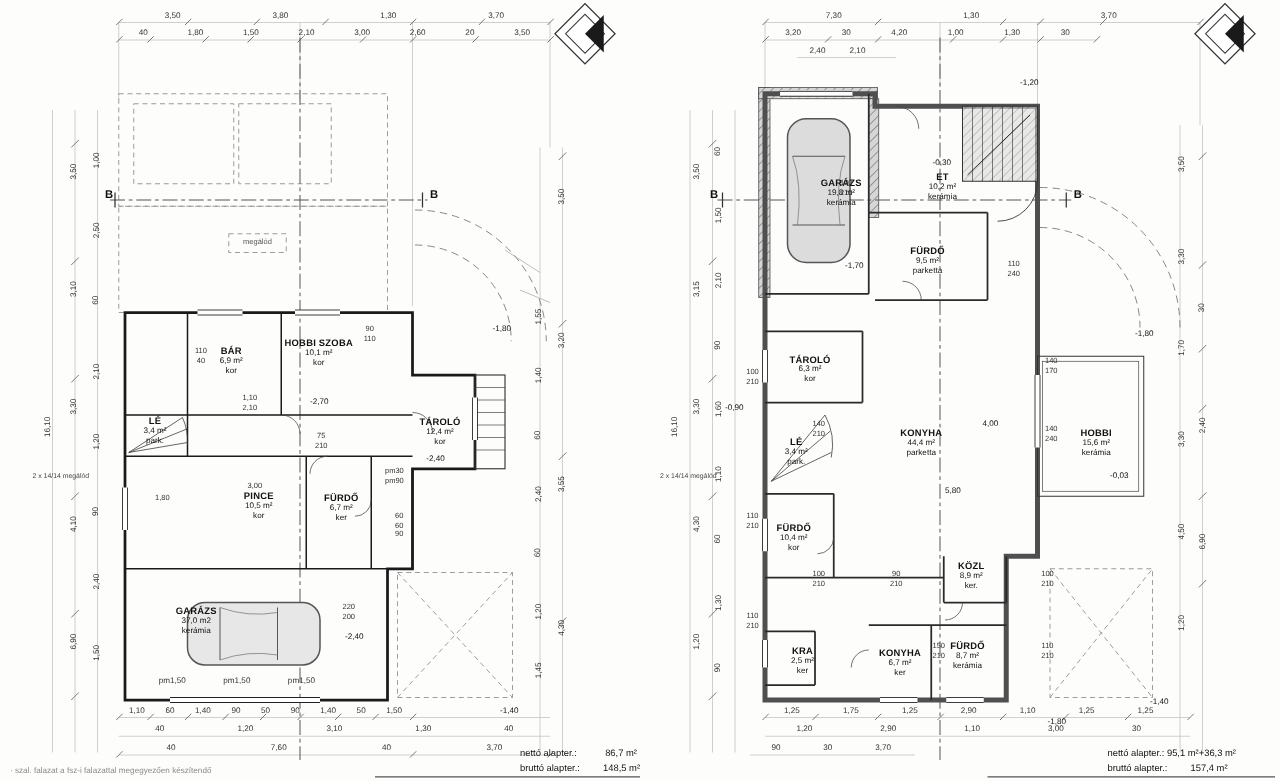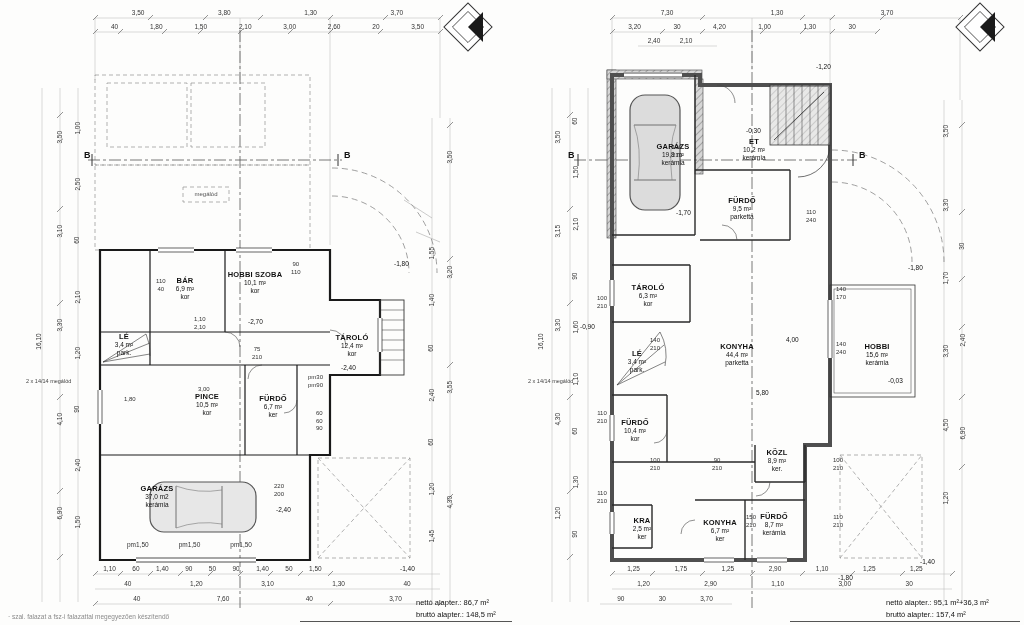--- a/index.html
+++ b/index.html
@@ -13,21 +13,21 @@
   .dimcol .dim{transform:rotate(-90deg);white-space:nowrap}
   .dim-total{position:absolute;font-size:6.5px;color:#333;transform:rotate(-90deg);white-space:nowrap}
   .room{position:absolute;text-align:center;line-height:1.2;color:#111}
   .rname{font-size:7.5px;font-weight:bold;letter-spacing:.2px}
   .rsub{font-size:6.5px}
   .lvl{position:absolute;font-size:6.5px;color:#111;white-space:nowrap}
   .win{position:absolute;display:flex;flex-direction:column;align-items:center;font-size:6px;line-height:1.25;color:#333}
   .note{position:absolute;font-size:5.5px;color:#444;white-space:nowrap}
   .bmark{position:absolute;font-size:9px;font-weight:bold;color:#111}
   .summary{position:absolute;font-size:7.5px;line-height:1.55;color:#111;white-space:nowrap}
-  .summary .val{display:inline-block;min-width:46px;text-align:left}
+  .summary .val{display:inline-block;min-width:46px;text-align:right}
   .rule{position:absolute;border-top:1px solid #555;height:0}
   .footnote{position:absolute;font-size:6.5px;color:#8a8a8a;white-space:nowrap;filter:blur(.35px)}
   .ovh{position:absolute;font-size:6px;color:#555;text-align:center}
 </style>
 </head>
 <body>
 
 <div class="canvas">
 
   <svg class="plan-svg" viewBox="0 0 512 625">

